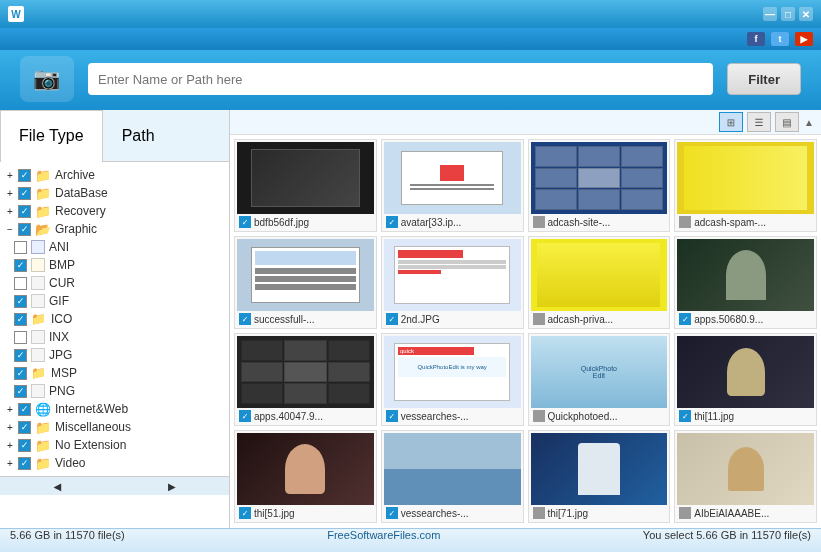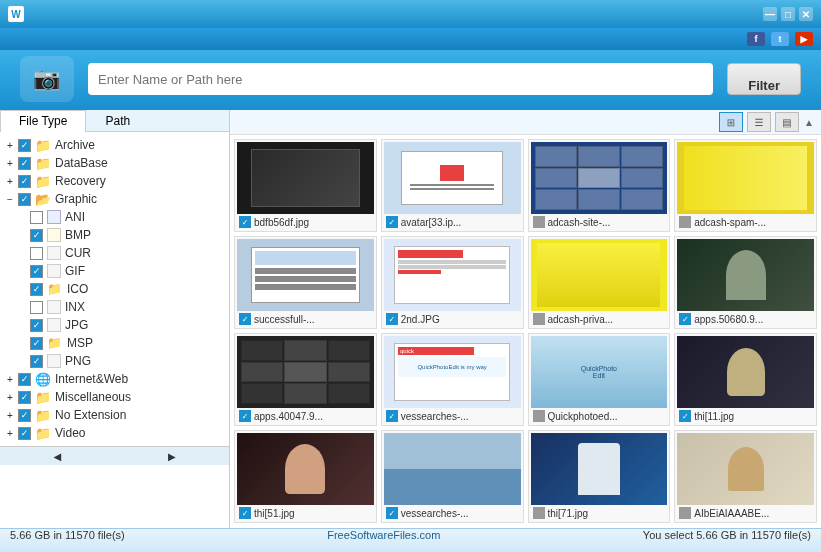--- a/index.html
+++ b/index.html
@@ -89,21 +89,21 @@
       border: none;
       border-radius: 4px;
       padding: 0 10px;
       font-size: 13px;
       color: #999;
       background: white;
       outline: none;
     }
     .filter-btn {
       height: 32px;
-      padding: 14px 20px;
+      padding: 8px 20px;
       background: linear-gradient(to bottom, #f0f0f0, #d8d8d8);
       border: 1px solid #bbb;
       border-radius: 4px;
       font-size: 13px;
       font-weight: bold;
       cursor: pointer;
       color: #333;
     }
 
     
@@ -124,22 +124,22 @@
       overflow-x: hidden;
     }
 
     
     .tab-bar {
       display: flex;
       border-bottom: 1px solid #ccc;
       background: #e8f4fc;
     }
     .tab {
-      padding: 3px 18px;
-      font-size: 12px;
+      padding: 16px 18px;
+      font-size: 16px;
       cursor: pointer;
       border: 1px solid transparent;
       border-bottom: none;
     }
     .tab.active {
       background: white;
       border-color: #ccc;
       border-bottom-color: white;
       margin-bottom: -1px;
     }
@@ -186,21 +186,21 @@
       flex-shrink: 0;
       border: 1px solid #ccc;
       background: #f5f5f5;
       display: inline-flex; align-items: center; justify-content: center;
       font-size: 8px;
     }
     .tree-label {
       font-size: 12px;
       color: #333;
     }
-    .indent1 { padding-left: 16px; }
+    .indent1 { padding-left: 0; }
 
     
     .content {
       flex: 1;
       display: flex;
       flex-direction: column;
       overflow: hidden;
     }
     .content-toolbar {
       display: flex;

